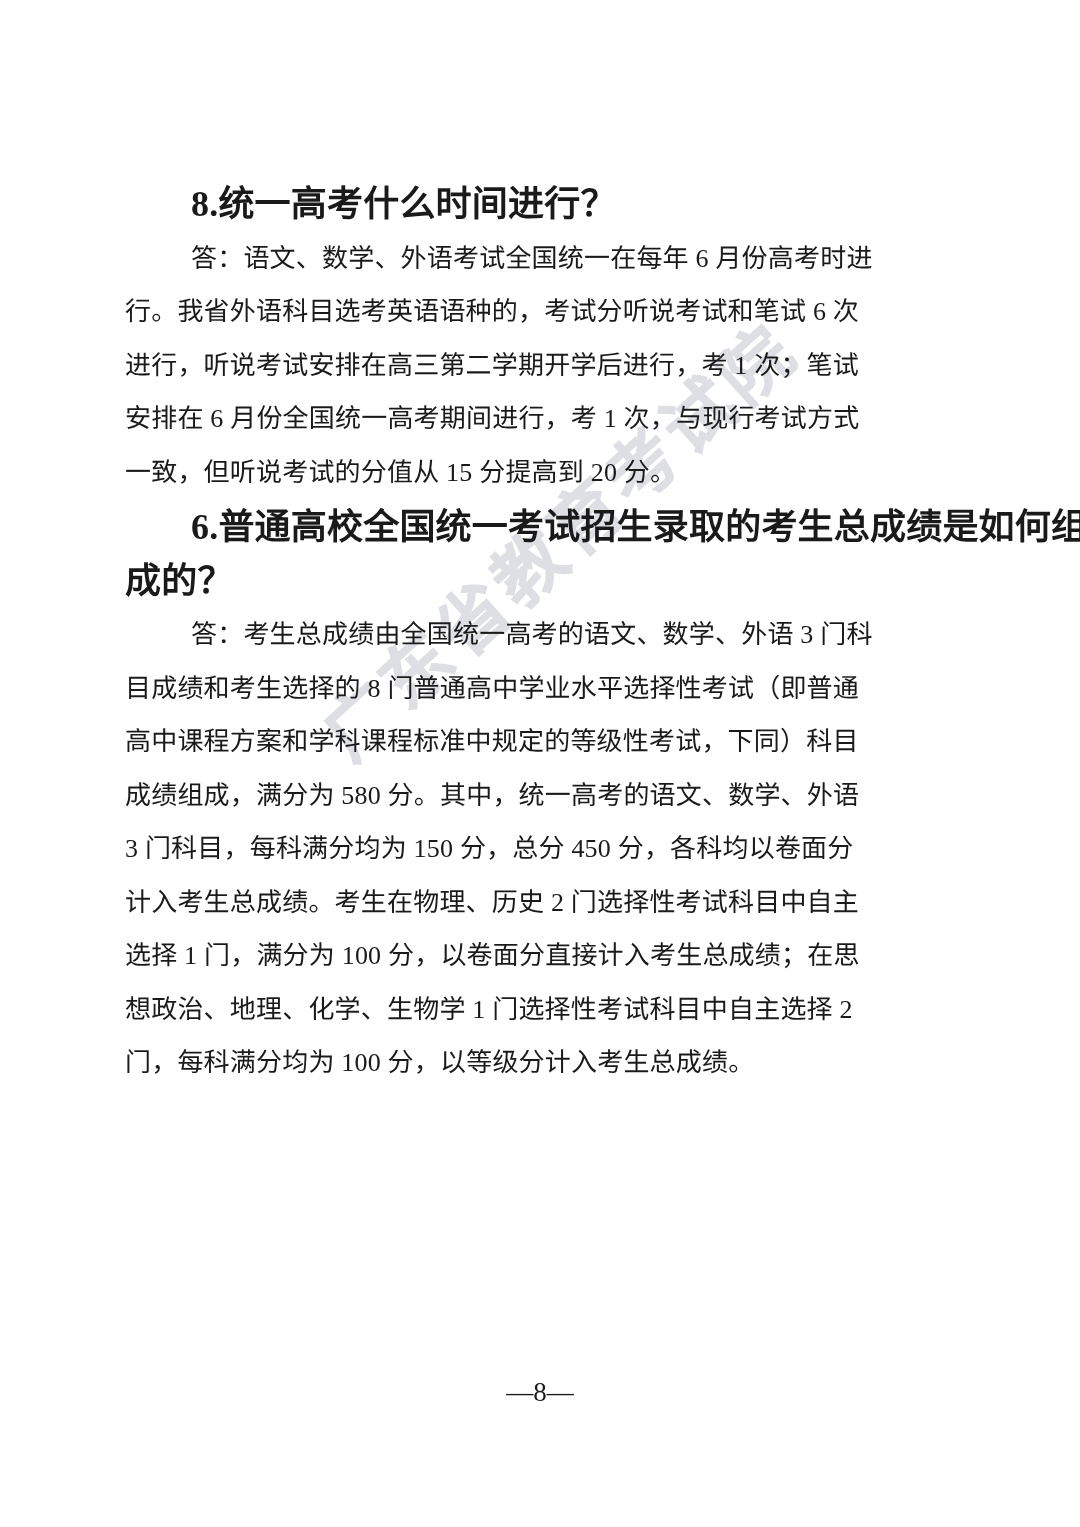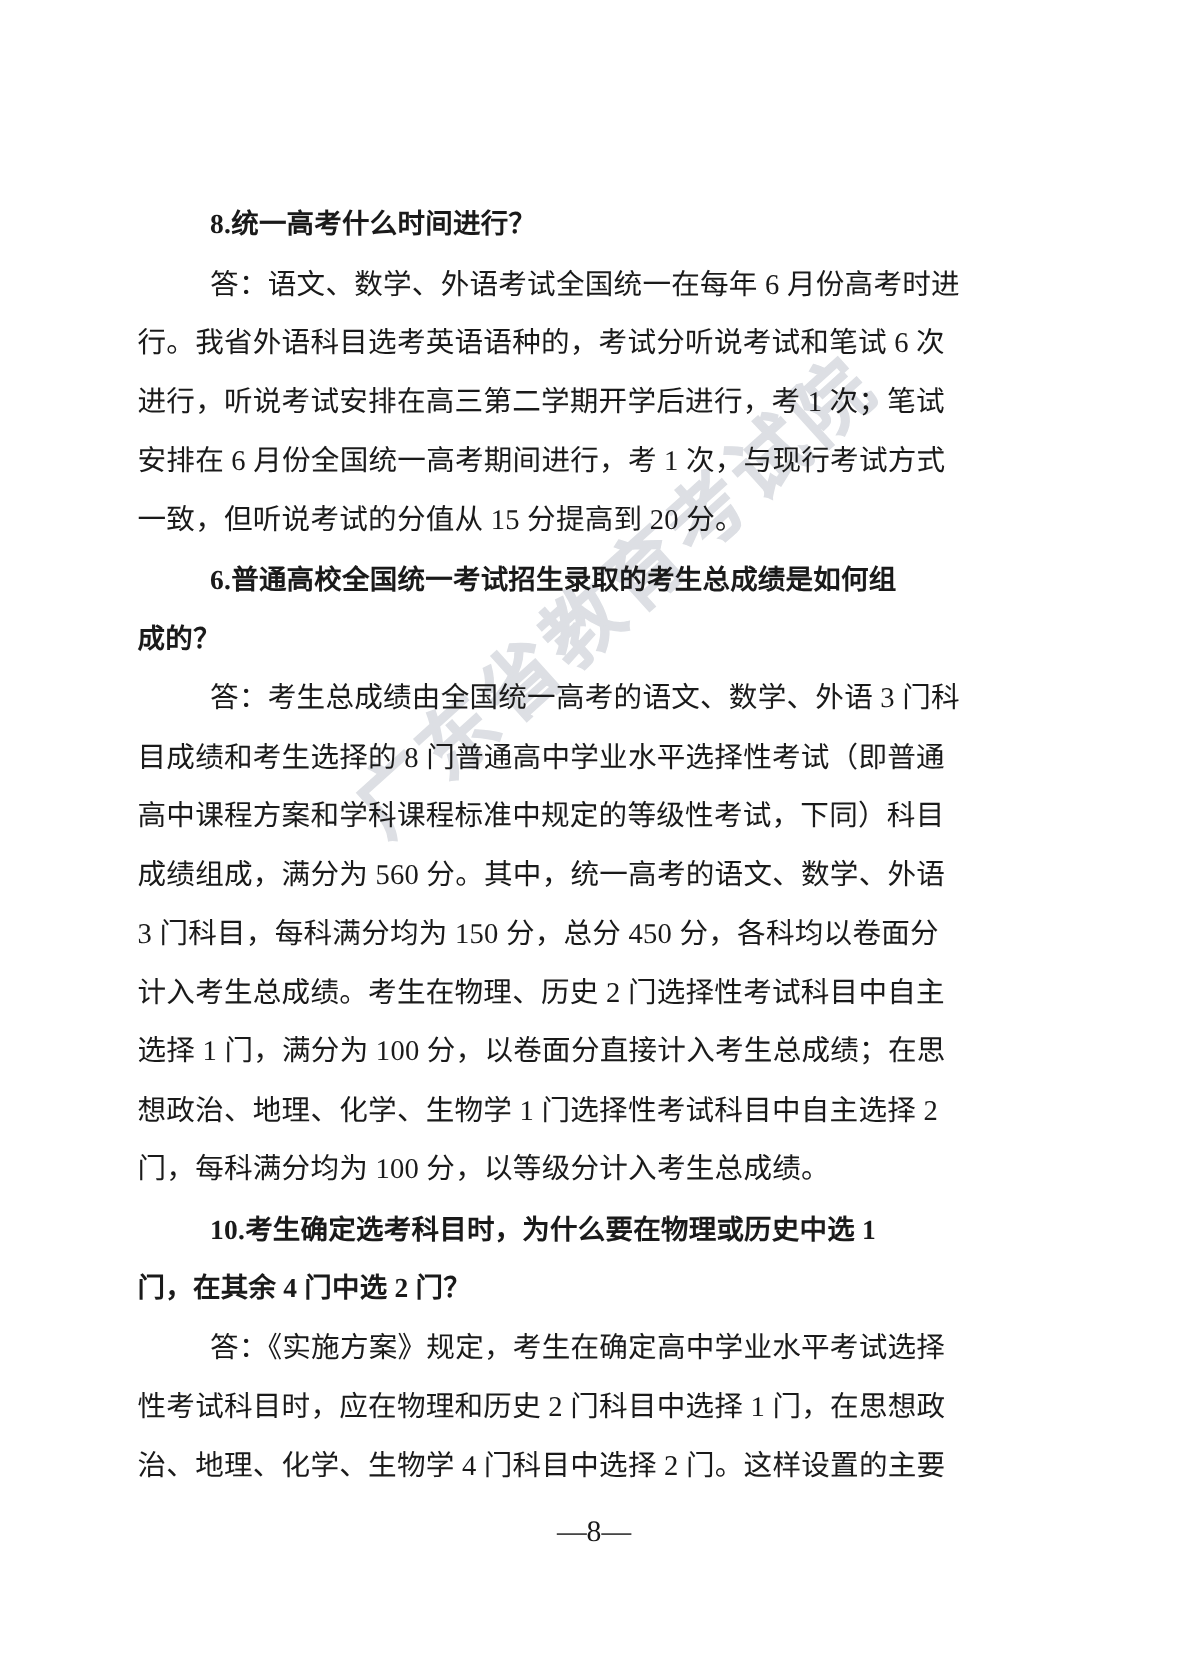--- a/index.html
+++ b/index.html
@@ -71,21 +71,21 @@
     display: block;
     font-size: 26px;
     line-height: 53.5px;
     letter-spacing: 0.2px;
     white-space: nowrap;
     text-align: left;
   }
 
   .heading-line {
     display: block;
-    font-size: 25px;
+    font-size: 36px;
     line-height: 53.5px;
     font-weight: 700;
     letter-spacing: 0.2px;
     white-space: nowrap;
     text-align: left;
   }
 
   .indent {
     padding-left: 66px;
   }
@@ -130,35 +130,28 @@
       <div class="para-line">安排在 6 月份全国统一高考期间进行，考 1 次，与现行考试方式</div>
       <div class="para-line">一致，但听说考试的分值从 15 分提高到 20 分。</div>
     </div>
 
     <div class="block gap-before">
       <div class="heading-line indent">6.普通高校全国统一考试招生录取的考生总成绩是如何组</div>
       <div class="heading-line">成的？</div>
       <div class="para-line indent">答：考生总成绩由全国统一高考的语文、数学、外语 3 门科</div>
       <div class="para-line">目成绩和考生选择的 8 门普通高中学业水平选择性考试（即普通</div>
       <div class="para-line">高中课程方案和学科课程标准中规定的等级性考试，下同）科目</div>
-      <div class="para-line">成绩组成，满分为 560 分。其中，统一高考的语文、数学、外语</div>
+      <div class="para-line">成绩组成，满分为 580 分。其中，统一高考的语文、数学、外语</div>
       <div class="para-line">3 门科目，每科满分均为 150 分，总分 450 分，各科均以卷面分</div>
       <div class="para-line">计入考生总成绩。考生在物理、历史 2 门选择性考试科目中自主</div>
       <div class="para-line">选择 1 门，满分为 100 分，以卷面分直接计入考生总成绩；在思</div>
       <div class="para-line">想政治、地理、化学、生物学 1 门选择性考试科目中自主选择 2</div>
       <div class="para-line">门，每科满分均为 100 分，以等级分计入考生总成绩。</div>
     </div>
 
-    <div class="block gap-before">
-      <div class="heading-line indent">10.考生确定选考科目时，为什么要在物理或历史中选 1</div>
-      <div class="heading-line">门，在其余 4 门中选 2 门？</div>
-      <div class="para-line indent">答：《实施方案》规定，考生在确定高中学业水平考试选择</div>
-      <div class="para-line">性考试科目时，应在物理和历史 2 门科目中选择 1 门，在思想政</div>
-      <div class="para-line">治、地理、化学、生物学 4 门科目中选择 2 门。这样设置的主要</div>
-    </div>
 
   </div>
 
   <div id="page-footer">
     <span id="page-number">—8—</span>
   </div>
 
 </div>
 
 </body></html>

